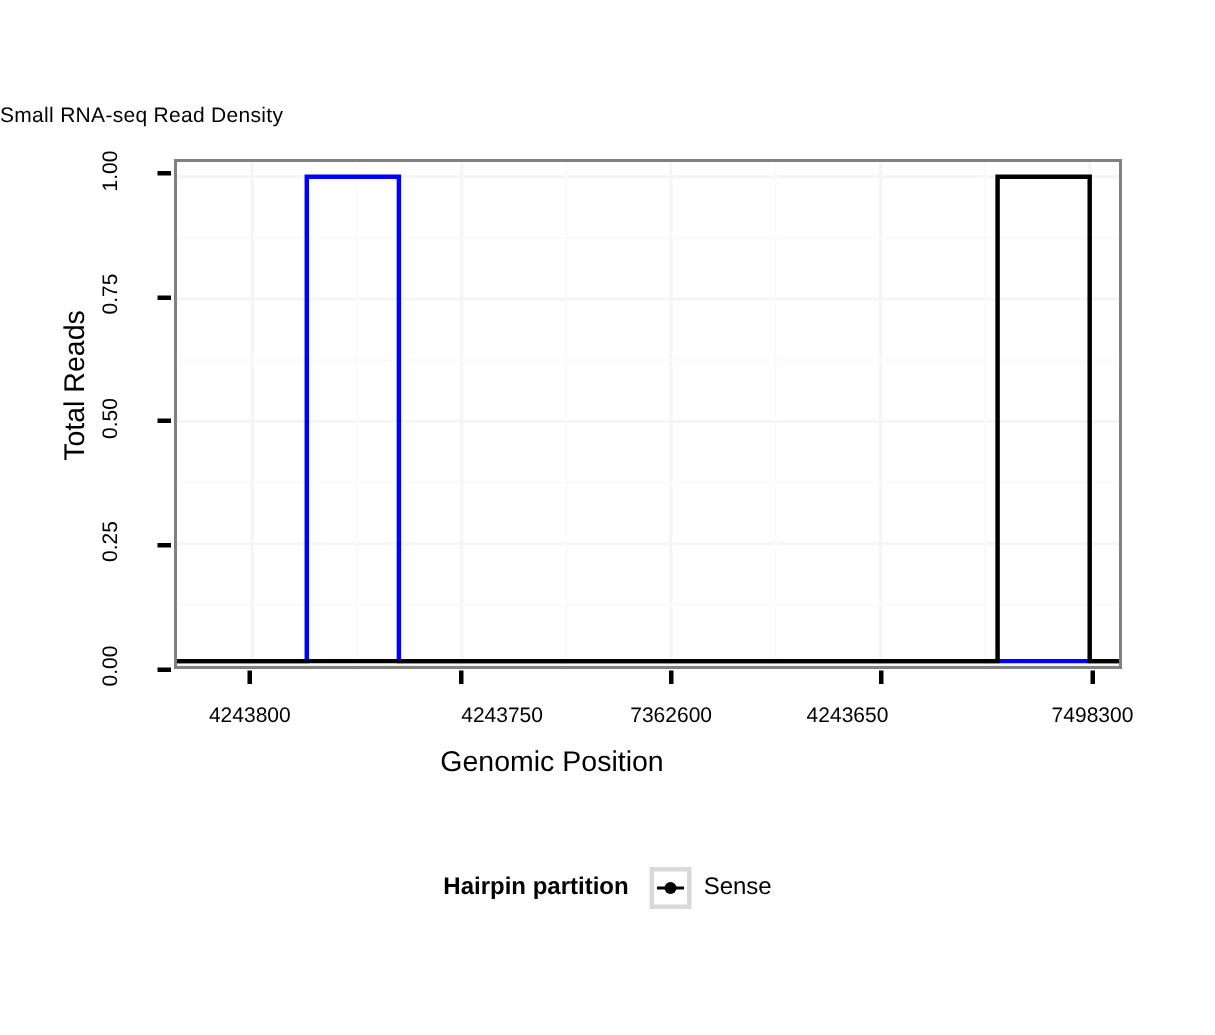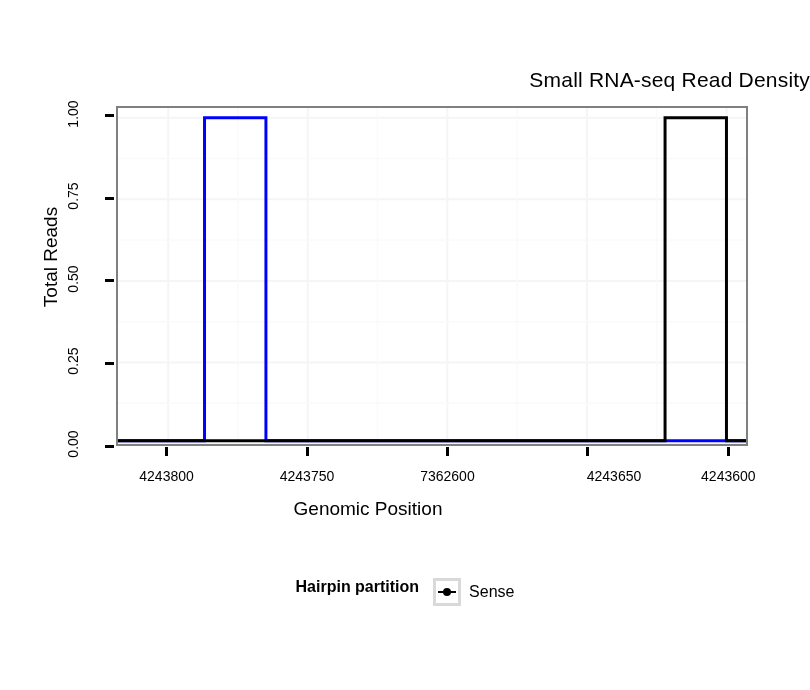--- a/index.html
+++ b/index.html
@@ -15,22 +15,22 @@
     font-family: "Liberation Sans", sans-serif;
     color: #000000;
   }
 
   
   #chart-title {
     position: absolute;
     left: 0;
     top: 68px;
     width: 810px;
-    text-align: right;
-    font-size: 21px;
+    text-align: left;
+    font-size: 14px;
     color: #000000;
     letter-spacing: 0.2px;
   }
 
   
   #plot-panel {
     position: absolute;
     left: 116px;
     top: 106px;
     width: 632px;
@@ -100,21 +100,21 @@
     background: #000000;
   }
 
   
   #legend {
     position: absolute;
     left: 0;
     top: 578px;
     width: 810px;
     display: flex;
-    align-items: flex-start;
+    align-items: center;
     justify-content: center;
     gap: 11px;
   }
   #legend-title {
     font-size: 16px;
     font-weight: bold;
     color: #000000;
     margin-right: 3px;
   }
   .legend-entry {
@@ -171,27 +171,27 @@
     <div class="ytick-mark" style="left: 105px; top: 279.451px;"></div>
     <div class="ytick-label" style="left: 50px; top: 188.427px;">0.75</div>
     <div class="ytick-mark" style="left: 105px; top: 196.927px;"></div>
     <div class="ytick-label" style="left: 50px; top: 105.903px;">1.00</div>
     <div class="ytick-mark" style="left: 105px; top: 114.403px;"></div>
   </div>
 
 <div id="xtick-layer">
     <div class="xtick-label" style="left: 111.56px;">4243800</div>
     <div class="xtick-mark" style="left: 165.06px;"></div>
-    <div class="xtick-label" style="left: 252.004px;">4243750</div>
+    <div class="xtick-label" style="left: 252.004px; text-align: right;">4243750</div>
     <div class="xtick-mark" style="left: 305.504px;"></div>
     <div class="xtick-label" style="left: 392.449px;">7362600</div>
     <div class="xtick-mark" style="left: 445.949px;"></div>
-    <div class="xtick-label" style="left: 559px; text-align: center;">4243650</div>
+    <div class="xtick-label" style="left: 510px; text-align: center;">4243650</div>
     <div class="xtick-mark" style="left: 586.393px;"></div>
-    <div class="xtick-label" style="left: 673.338px;">4243600</div>
+    <div class="xtick-label" style="left: 673.338px;">7498300</div>
     <div class="xtick-mark" style="left: 726.838px;"></div>
   </div>
 
 <div id="plot-panel">
   <svg id="plot-inner" viewBox="0 0 632 340" preserveAspectRatio="none">
       <line x1="0" y1="340" x2="632" y2="340" stroke="#f5f5f5" stroke-width="2"></line>
       <line x1="0" y1="257.4757281553398" x2="632" y2="257.4757281553398" stroke="#f5f5f5" stroke-width="2"></line>
       <line x1="0" y1="174.95145631067962" x2="632" y2="174.95145631067962" stroke="#f5f5f5" stroke-width="2"></line>
       <line x1="0" y1="92.42718446601941" x2="632" y2="92.42718446601941" stroke="#f5f5f5" stroke-width="2"></line>
       <line x1="0" y1="9.902912621359235" x2="632" y2="9.902912621359235" stroke="#f5f5f5" stroke-width="2"></line>

